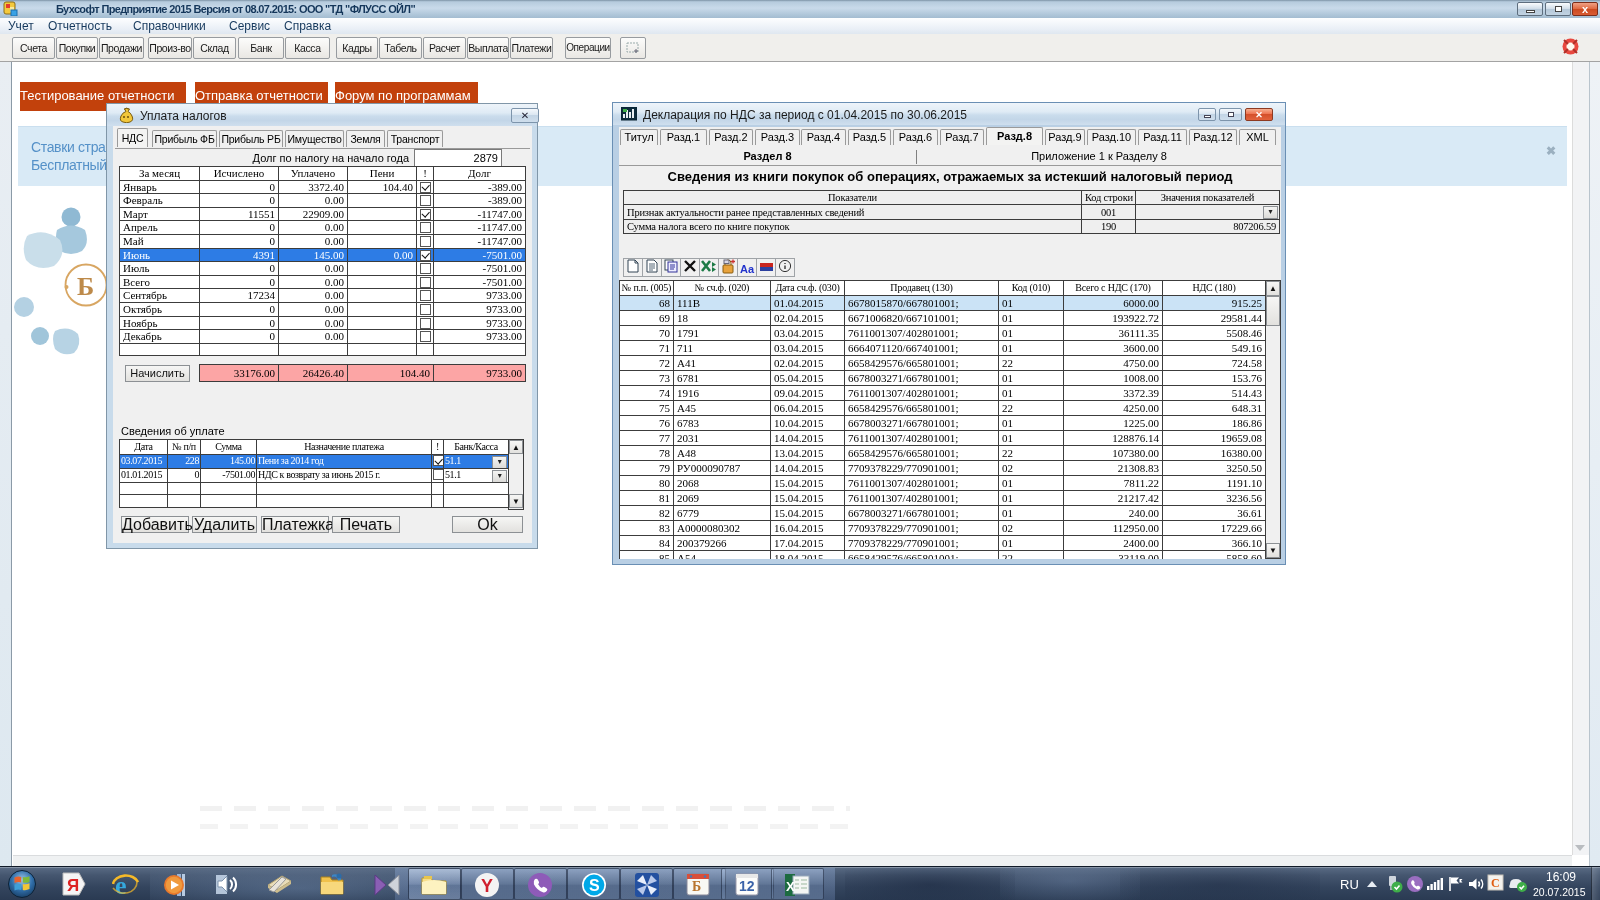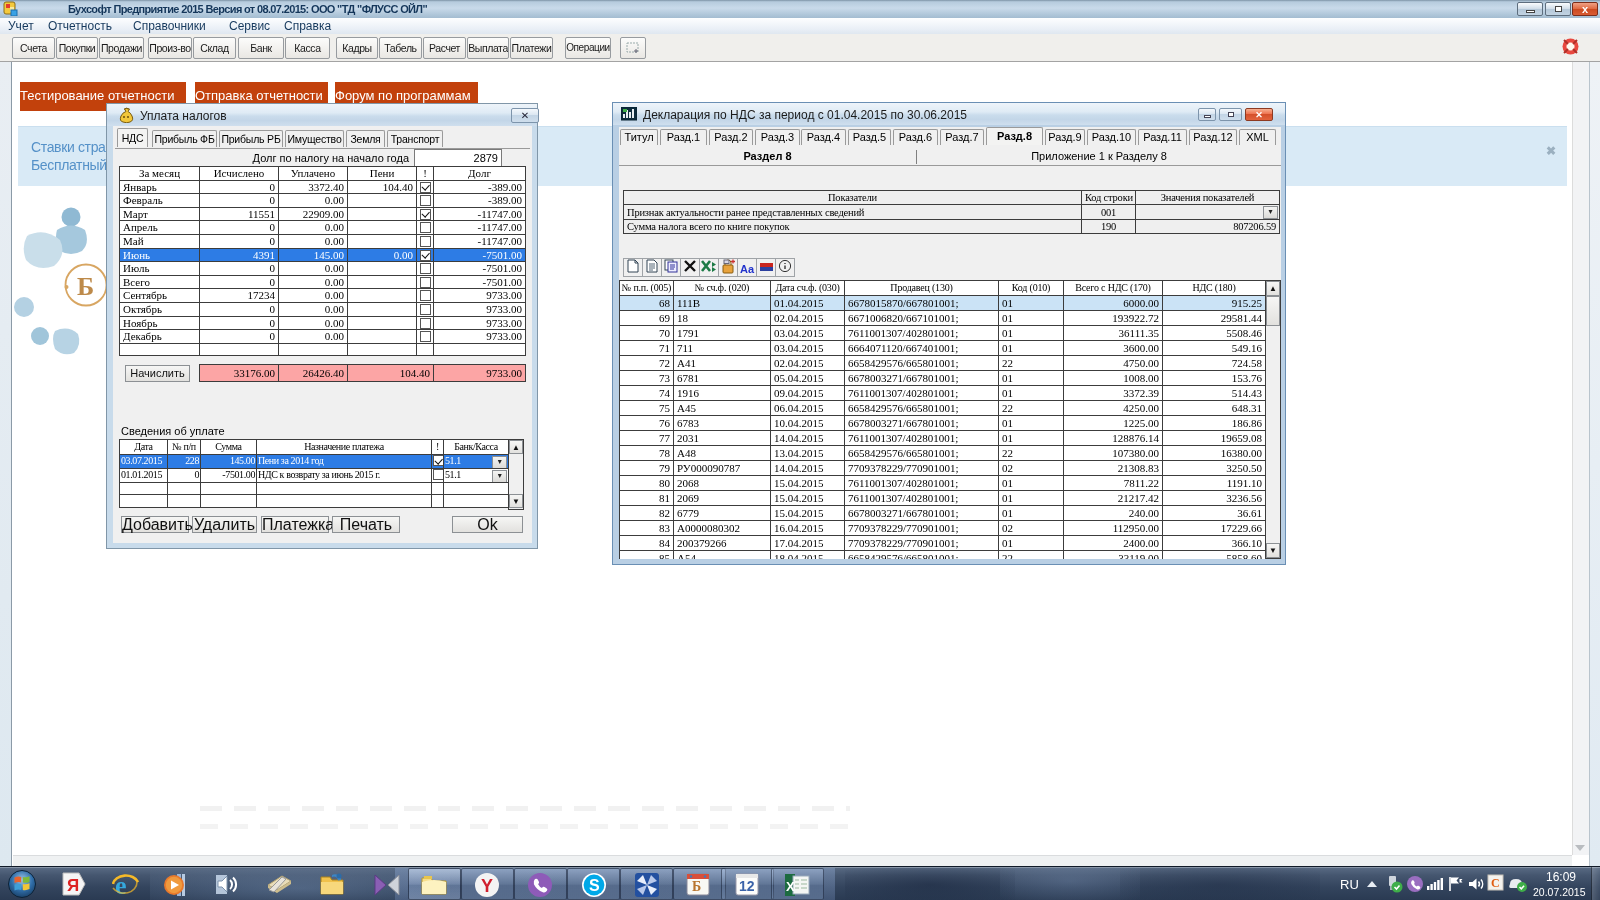--- a/index.html
+++ b/index.html
@@ -2,21 +2,21 @@
 <html><head><meta charset="utf-8">
 <style>
 * { margin:0; padding:0; box-sizing:border-box; }
 html,body { width:1600px; height:900px; overflow:hidden; font-family:"Liberation Sans", sans-serif; }
 body { position:relative; background:#fff; }
 .abs { position:absolute; }
 
 #titlebar { left:0; top:0; width:1600px; height:18px;
   background:linear-gradient(180deg,#7c92a5 0%,#b6cbdd 10%,#c9daea 45%,#b0c7da 80%,#a3bcd1 100%);
   color:#14365a; font-size:11px; font-weight:bold; letter-spacing:-0.65px; line-height:18px; }
-#titlebar .txt { position:absolute; left:56px; top:0;padding-left:12px; }
+#titlebar .txt { position:absolute; left:44px; top:0;padding-left:12px; }
 #menubar { left:0; top:18px; width:1600px; height:16px;
   background:linear-gradient(180deg,#fdfeff 0%,#e9eff6 70%,#dfe7f0 100%);
   color:#16395d; font-size:12px; line-height:16px; }
 #menubar span { position:absolute; top:0; }
 #toolbar { left:0; top:34px; width:1600px; height:28px; background:#f0efec; border-bottom:1px solid #a3a3a3; }
 .tbtn { position:absolute; top:3px; height:22px; background:linear-gradient(180deg,#fcfcfb,#e9e7e3);
   border:1px solid #979b9f; border-radius:2px; font-size:10.5px; letter-spacing:-0.4px; color:#1a1a1a; text-align:center; line-height:20px; white-space:nowrap; overflow:hidden; }
 
 #client { left:0; top:62px; width:1600px; height:804px; background:#fff; }
 #leftstrip { left:0; top:62px; width:12px; height:804px; background:linear-gradient(180deg,#e9eef3,#dde8f0); border-right:1px solid #8b9aa7; }
@@ -411,20 +411,21 @@
     <div class="d2tab" style="left:519px;width:49px">Разд.11</div>
     <div class="d2tab" style="left:570px;width:48px">Разд.12</div>
     <div class="d2tab" style="left:620px;width:37px">XML</div>
   </div>
 
   <div class="abs" style="left:0;top:22px;width:662px;height:17px;border-bottom:1px solid #9a9a9a;font-size:11px">
     <div class="abs" style="left:0;top:0;width:297px;text-align:center;font-weight:bold;line-height:15px">Раздел 8</div>
     <div class="abs" style="left:297px;top:1px;width:1px;height:14px;background:#808080"></div>
     <div class="abs" style="left:298px;top:0;width:364px;text-align:center;line-height:15px">Приложение 1 к Разделу 8</div>
   </div>
+  <div class="abs" style="left:0;top:42px;width:662px;text-align:center;font-size:13px;font-weight:bold">Сведения из книги покупок об операциях, отражаемых за истекший налоговый период</div>
 
   <table class="grid abs" id="smalltbl" style="left:4px;top:63px;width:656px">
     <colgroup>
           <col style="width:458px">
           <col style="width:54px">
           <col style="width:144px">
         </colgroup>
     <tbody>
           <tr style="height:14px">
             <td class="ctr">Показатели</td>

